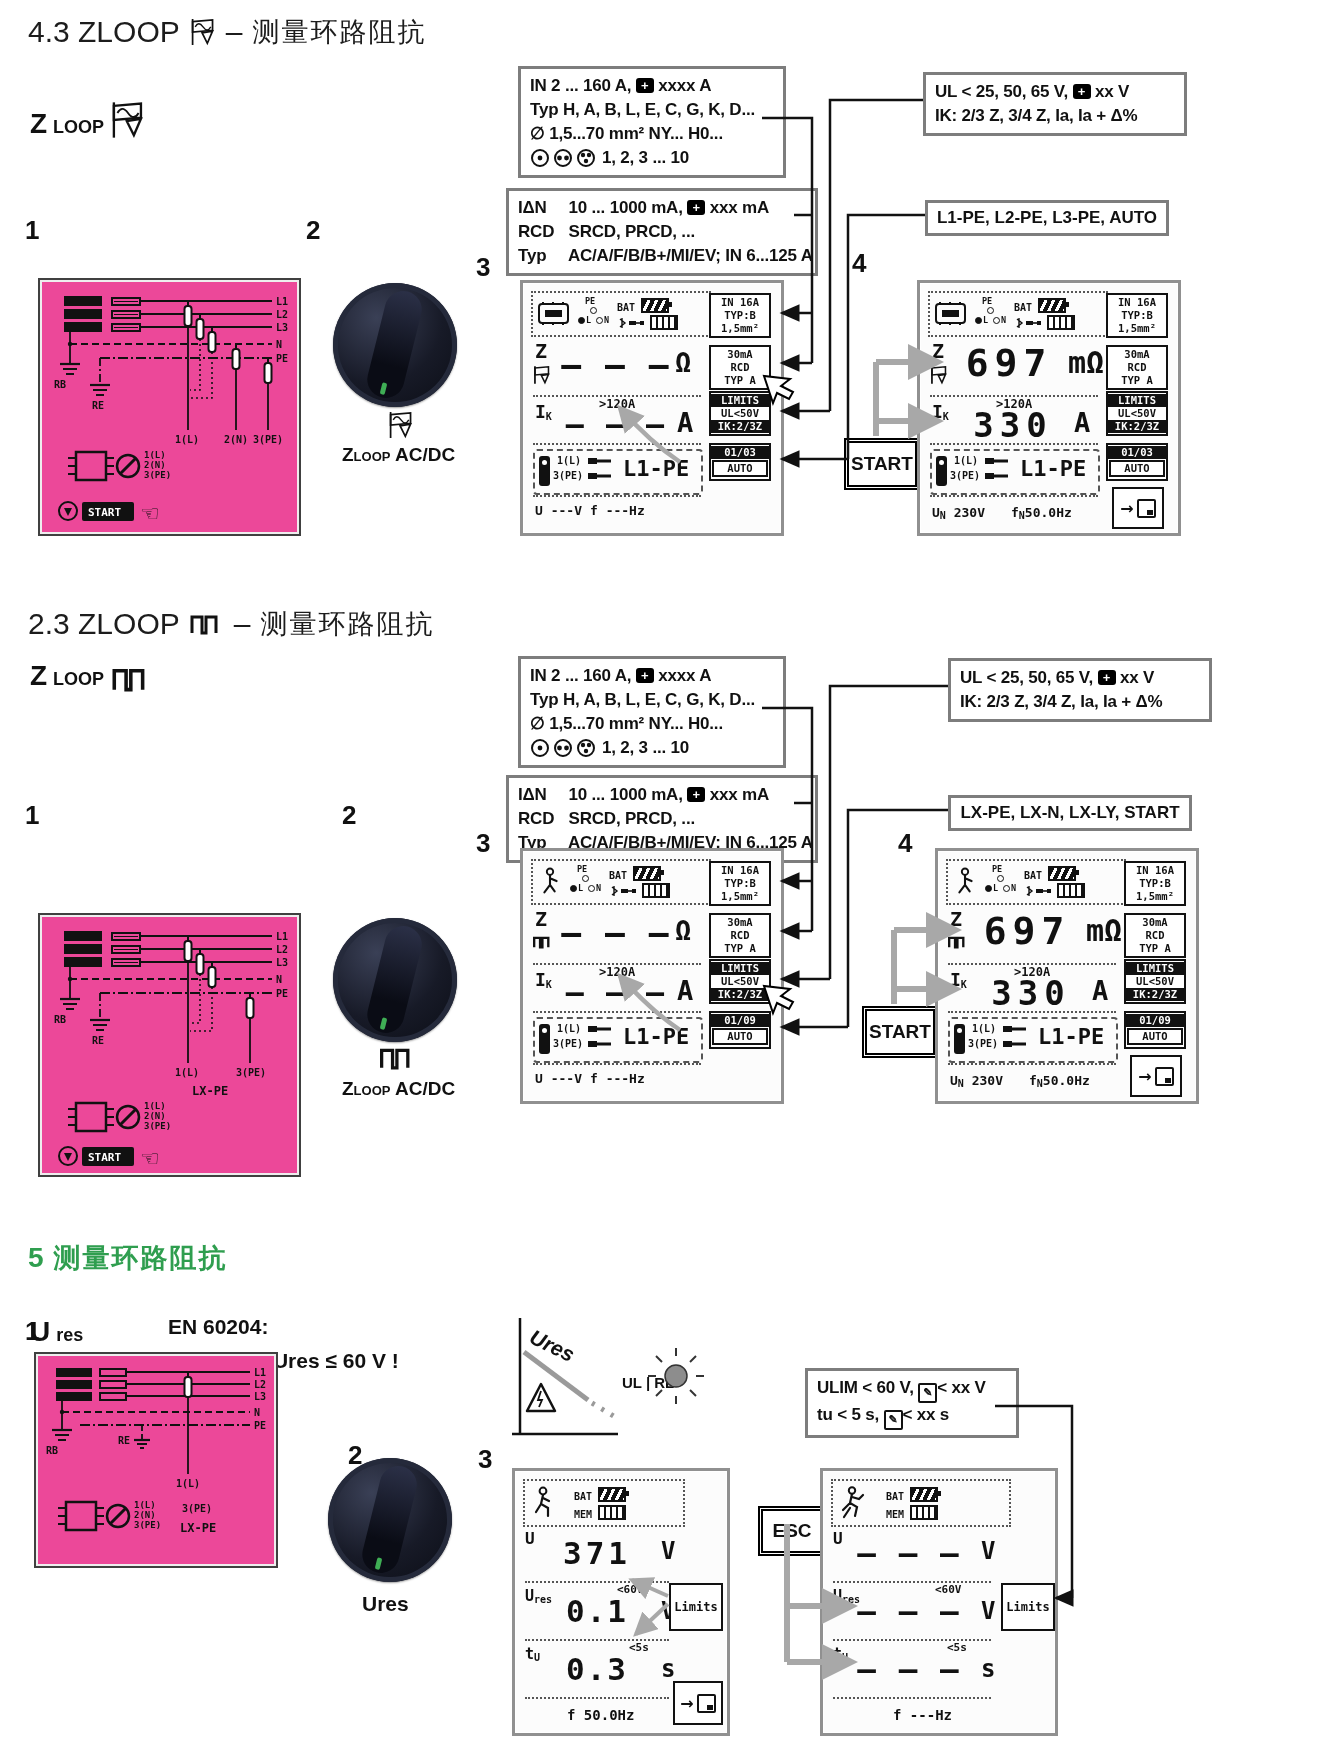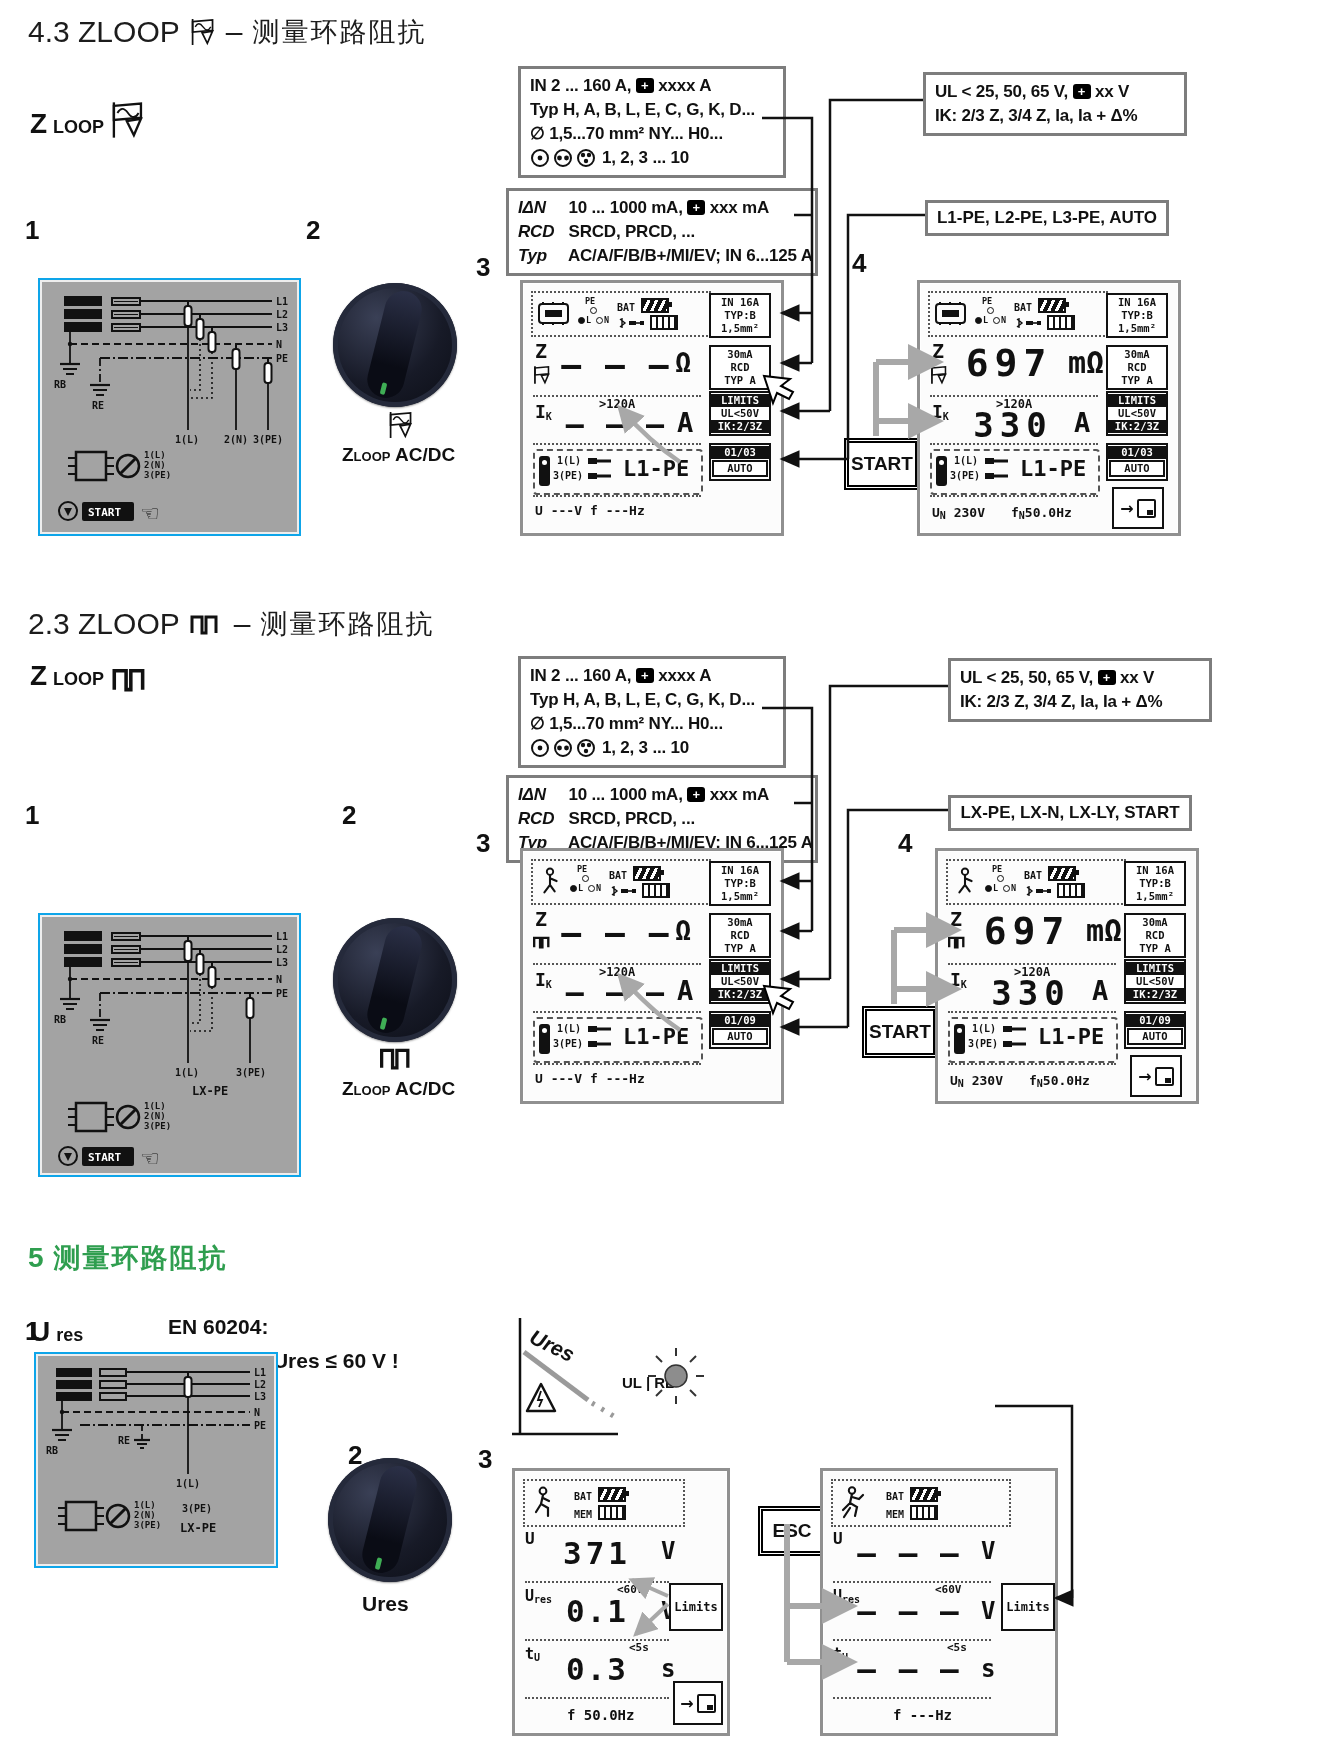--- a/index.html
+++ b/index.html
@@ -9,41 +9,41 @@
   
   .h1{font-size:30px;color:#1c1c1c;display:flex;align-items:center;gap:10px;}
   .h1 .cn{font-size:27px;letter-spacing:2px;}
   .green{color:#2f9e4f;font-weight:bold;}
   .sidez{font-weight:bold;font-size:28px;display:flex;align-items:flex-end;gap:6px;}
   .sidez .lo{font-size:18px;padding-bottom:2px;}
   .step{font-size:26px;font-weight:bold;}
   
   .ibox{border:3px solid #7d7d7d;background:#fff;padding:5px 9px;font-weight:bold;
         font-size:17px;line-height:24px;letter-spacing:-0.2px;white-space:nowrap;}
-  .ibox .k{display:inline-block;min-width:46px;font-style:italic;}
+  .ibox .k{display:inline-block;min-width:46px;}
   .plus{display:inline-block;background:#000;color:#fff;width:18px;height:15px;line-height:15px;
         text-align:center;border-radius:3px;font-size:13px;font-weight:bold;vertical-align:1px;}
   .editb{display:inline-block;width:15px;height:16px;border:2px solid #111;border-radius:2px;
         font-size:11px;text-align:center;line-height:14px;vertical-align:-3px;background:#fff;}
   .cbox{border:3px solid #7d7d7d;background:#fff;font-weight:bold;font-size:17px;
         display:flex;align-items:center;justify-content:center;white-space:nowrap;}
   
   .key{border:5px double #000;background:#fff;font-weight:bold;font-size:19px;
        display:flex;align-items:center;justify-content:center;font-family:"Liberation Sans",sans-serif;}
   
   .knob{border-radius:50%;background:radial-gradient(circle at 35% 28%,#3a4056 0%,#171a27 55%,#0b0d15 100%);
         box-shadow:inset 0 0 0 5px #252a3b, 0 1px 2px rgba(0,0,0,.4);}
   .knob .bar{position:absolute;left:50%;top:6%;width:30%;height:88%;margin-left:-15%;
         border-radius:40px;background:linear-gradient(180deg,#2b3047,#0a0c15 70%);transform:rotate(14deg);}
   .knob .bar::after{content:"";position:absolute;left:50%;bottom:3px;width:5px;height:12px;
         margin-left:-2.5px;background:#3fae55;border-radius:2px;}
   .kcap{font-weight:bold;font-size:19px;white-space:nowrap;}
   .kcap .lo{font-size:13px;}
   
-  .dframe{border:2px solid #0ea5e9;box-shadow:inset 0 0 0 2px #eee;background:#a3a3a3;}
+  .dframe{border:2px solid #404040;box-shadow:inset 0 0 0 2px #eee;background:#ec4899;}
   .tx{font:bold 10px "DejaVu Sans Mono",monospace;fill:#111;}
   .tx9{font:bold 9px "DejaVu Sans Mono",monospace;fill:#111;}
   .txw{font:bold 11px "DejaVu Sans Mono",monospace;fill:#fff;}
   
   .scr{border:3px solid #909090;background:#fcfcfc;box-shadow:inset 0 0 0 1px #fff;}
   .stat{position:absolute;left:8px;top:8px;border:2px dotted #555;display:flex;align-items:center;gap:5px;padding:0 4px;}
   .dot{position:absolute;left:10px;border-top:2px dotted #555;}
   .lblZ{position:absolute;font:bold 20px "DejaVu Sans Mono",monospace;}
   .val{position:absolute;text-align:center;font:bold 33px "DejaVu Sans Mono",monospace;letter-spacing:2px;white-space:nowrap;}
   .unit{position:absolute;font:bold 27px "DejaVu Sans Mono",monospace;}
@@ -691,20 +691,24 @@
         <line x1="156" y1="64" x2="148" y2="64"></line>
           <line x1="196" y1="64" x2="204" y2="64"></line>
         <line x1="162" y1="50" x2="156" y2="44"></line>
           <line x1="190" y1="78" x2="196" y2="84"></line>
         <line x1="162" y1="78" x2="156" y2="84"></line>
           <line x1="190" y1="50" x2="196" y2="44"></line>
       </g>
     </g>
   </svg>
 
+  <div class="ibox abs" style="left:805px;top:1368px;width:190px;">
+    <div><span>ULIM &lt; 60 V,</span> <span class="editb">✎</span><span>&lt; xx V</span></div>
+    <div><span>tu &lt; 5 s,</span> <span class="editb">✎</span><span>&lt; xx s</span></div>
+  </div>
 
   <span class="step abs" style="left:25px;top:1316px;">1</span>
   <span class="step abs" style="left:348px;top:1440px;">2</span>
   <span class="step abs" style="left:478px;top:1444px;">3</span>
 
   <div class="dframe abs" style="left:34px;top:1352px;width:240px;height:212px;">
     <svg width="240" height="212" viewBox="0 0 240 212">
       <rect x="20" y="14" width="36" height="9" fill="#111"></rect>
         <rect x="20" y="26" width="36" height="9" fill="#111"></rect>
         <rect x="20" y="38" width="36" height="9" fill="#111"></rect>

